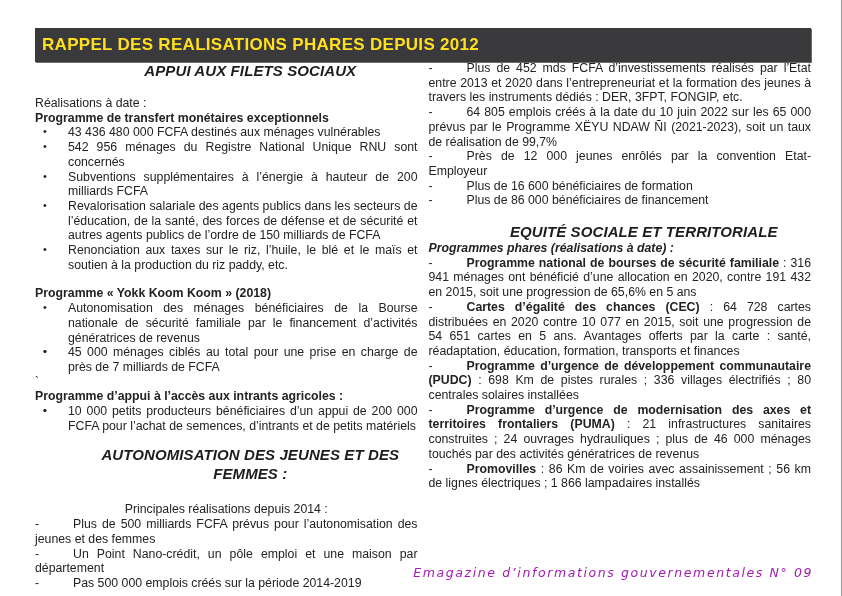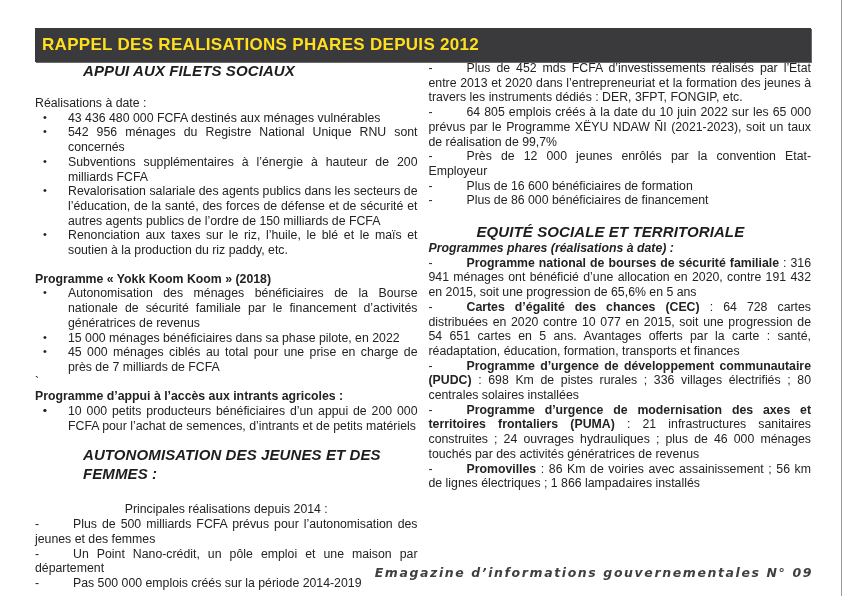--- a/index.html
+++ b/index.html
@@ -21,54 +21,55 @@
   .header-bar .title {
     color:#ffdf1e; font-size:17px; font-weight:bold; letter-spacing:0.3px;
     font-family:"Liberation Sans", sans-serif;
   }
 
   .columns { position:absolute; left:35px; top:61px; width:776px; display:flex; gap:11px; }
   .col { width:383px; font-size:12.3px; line-height:14.7px; text-align:justify; }
 
   .h-section {
     font-size:15px; font-style:italic; font-weight:bold; color:#1d1d1d;
-    line-height:19px; text-align:left; letter-spacing:0.1px;margin-left:48px;
+    line-height:19px; text-align:center; letter-spacing:0.1px;margin-left:48px;
   }
   .h-sub { font-weight:bold; font-style:italic; text-align:left; }
   .bold-title { font-weight:bold; text-align:left; }
   .mt-blank { margin-top:14px; }
   .mt-small { margin-top:16px; }
 
   .bullet { position:relative; padding-left:33px; }
   .bullet .dot { position:absolute; left:8px; top:-1px; font-size:11px; }
 
   .dash-para .dash { display:inline-block; width:38px; }
   .stray-line { line-height:14.7px; text-align:left; }
 
   .footer {
     position:absolute; right:28px; bottom:16px;
     font-family:"DejaVu Sans", sans-serif;
-    font-size:12.5px; font-weight:bold; font-style:italic;
-    letter-spacing:1.6px; color:#404040;
+    font-size:12.5px; font-weight:normal; font-style:italic;
+    letter-spacing:1.6px; color:#a21caf;
   }
 </style>
 </head>
 <body>
 
 <div class="page">
 
   <div class="header-bar">
     <span class="title">RAPPEL DES REALISATIONS PHARES DEPUIS 2012</span>
   </div>
 
   <div class="columns">
 
     <div class="col">
       <div class="h-section">APPUI AUX FILETS SOCIAUX</div>
       <div class="mt-small" style="text-align:left">Réalisations à date :</div>
+      <div class="bold-title">Programme de transfert monétaires exceptionnels</div>
 
       <div class="bullet">
         <span class="dot">•</span>
         <span>43 436 480 000 FCFA destinés aux ménages vulnérables</span>
       </div>
       <div class="bullet">
         <span class="dot">•</span>
         <span>542 956 ménages du Registre National Unique RNU sont concernés</span>
       </div>
       <div class="bullet">
@@ -84,21 +85,20 @@
         <span>Renonciation aux taxes sur le riz, l’huile, le blé et le maïs et soutien à la production du riz paddy, etc.</span>
       </div>
 
       <div class="bold-title mt-blank">Programme « Yokk Koom Koom » (2018)</div>
       <div class="bullet">
         <span class="dot">•</span>
         <span>Autonomisation des ménages bénéficiaires de la Bourse nationale de sécurité familiale par le financement d’activités génératrices de revenus</span>
       </div>
       <div class="bullet">
         <span class="dot">•</span>
-        <span>15 000 ménages bénéficiaires dans sa phase pilote, en 2022</span>
       </div>
       <div class="bullet">
         <span class="dot">•</span>
         <span>45 000 ménages ciblés au total pour une prise en charge de près de 7 milliards de FCFA</span>
       </div>
       <div class="stray-line">`</div>
 
       <div class="bold-title">Programme d’appui à l’accès aux intrants agricoles :</div>
       <div class="bullet">
         <span class="dot">•</span>

